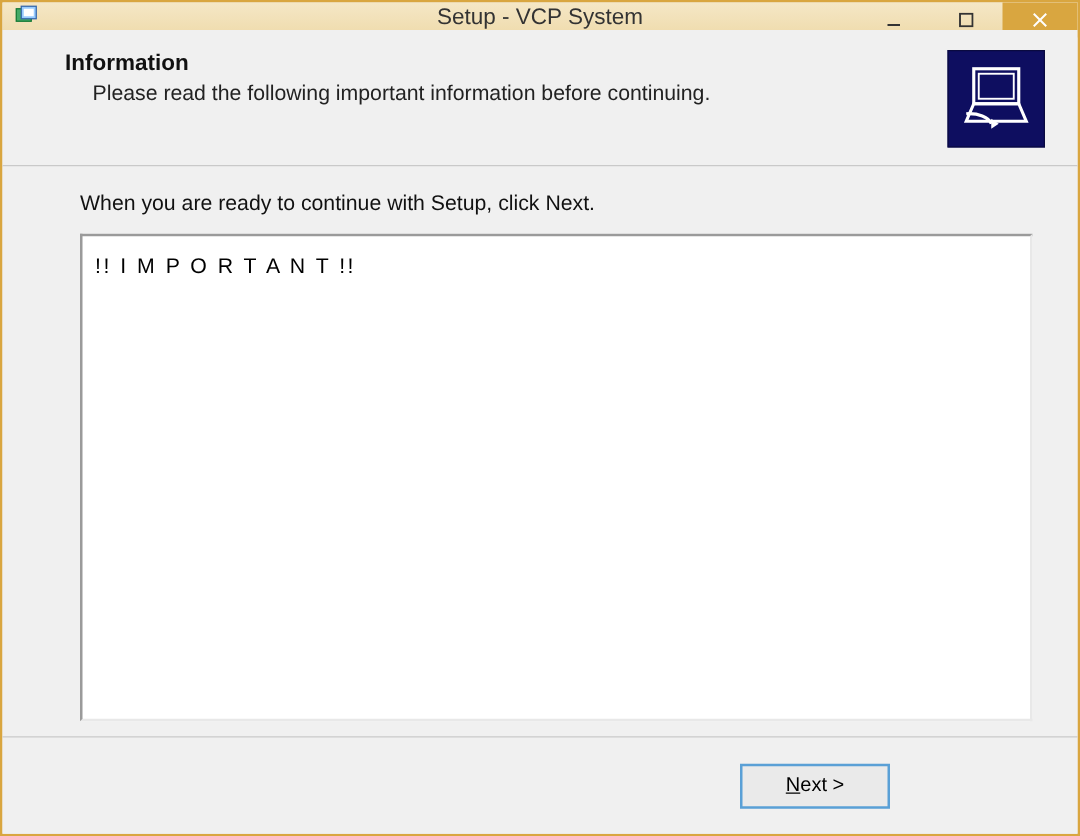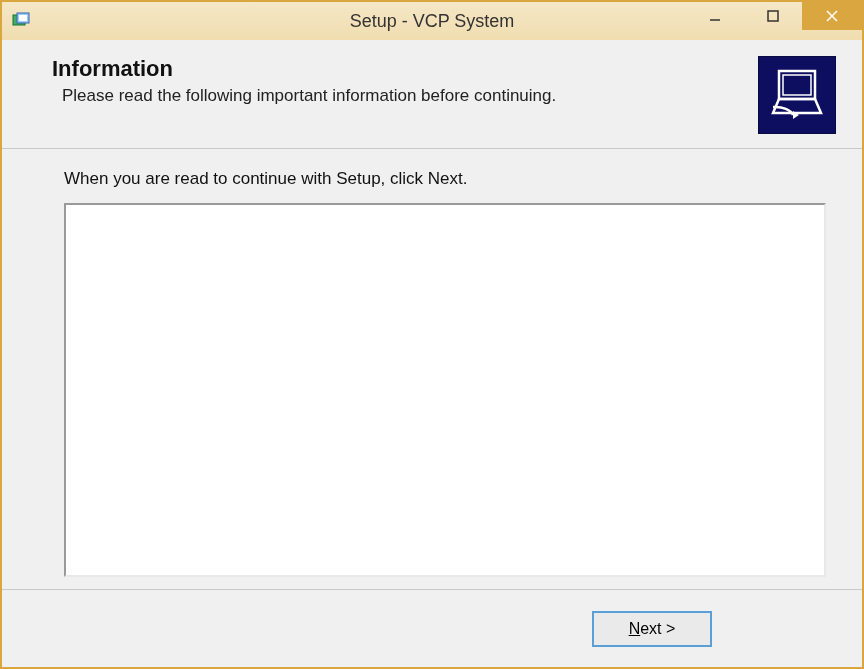--- a/index.html
+++ b/index.html
@@ -14,21 +14,21 @@
   }
   .window {
     width: 864px;
     height: 669px;
     border: 2px solid #d9a640;
     background: #f0f0f0;
     display: flex;
     flex-direction: column;
   }
   .titlebar {
-    height: 38px;
+    height: 22px;
     background: linear-gradient(#f5e7c6, #f0ddb0);
     display: flex;
     align-items: center;
     position: relative;
   }
   .titlebar .app-icon {
     width: 22px;
     height: 22px;
     margin-left: 8px;
     display: inline-flex;
@@ -66,29 +66,29 @@
   .header {
     background: #f0f0f0;
     padding: 16px 22px 14px 40px;
     display: flex;
     border-bottom: 1px solid #c9c9c9;
     position: relative;
   }
   .header .text-block { flex: 1; }
   .header .heading {
     font-weight: bold;
-    font-size: 22px;
+    font-size: 18px;
     color: #111;
     margin-bottom: 4px;
     margin-left: 10px;
   }
   .header .subheading {
     font-size: 17px;
     color: #222;
-    margin-left: 20px;
+    margin-left: 32px;
   }
   .header .header-icon {
     width: 78px;
     height: 78px;
     background: #0e0e60;
     border: 1px solid #0a0a40;
     display: flex;
     align-items: center;
     justify-content: center;
     margin-right: 4px;
@@ -187,22 +187,23 @@
         <rect x="14" y="8" width="36" height="28" fill="none" stroke="#fff" stroke-width="2.5"></rect>
         <rect x="18" y="12" width="28" height="20" fill="none" stroke="#fff" stroke-width="1.5"></rect>
         <path d="M14 36 L8 50 L56 50 L50 36 Z" fill="none" stroke="#fff" stroke-width="2.5"></path>
         <path d="M8 44 A18 10 0 0 1 28 52" fill="none" stroke="#fff" stroke-width="2.5"></path>
         <polygon points="28,48 34,52 28,56" fill="#fff"></polygon>
       </svg>
     </div>
   </div>
 
   <div class="content">
-    <div class="ready-text">When you are read to continue with Setup, click Next.</div>
+    <div class="ready-text">When you are ready to continue with Setup, click Next.</div>
     <div class="info-box">
+      <div class="important">!! I M P O R T A N T !!</div>
     </div>
   </div>
 
   <div class="footer">
     <div class="next-btn">
       <span class="underline">N</span>
         <span>ext &gt;</span>
     </div>
   </div>
 

